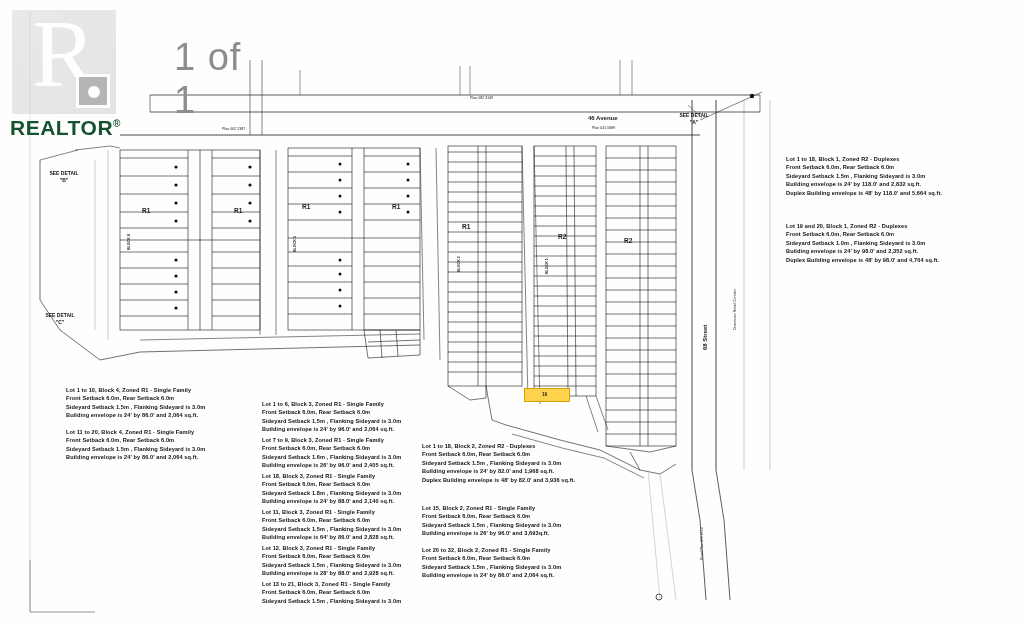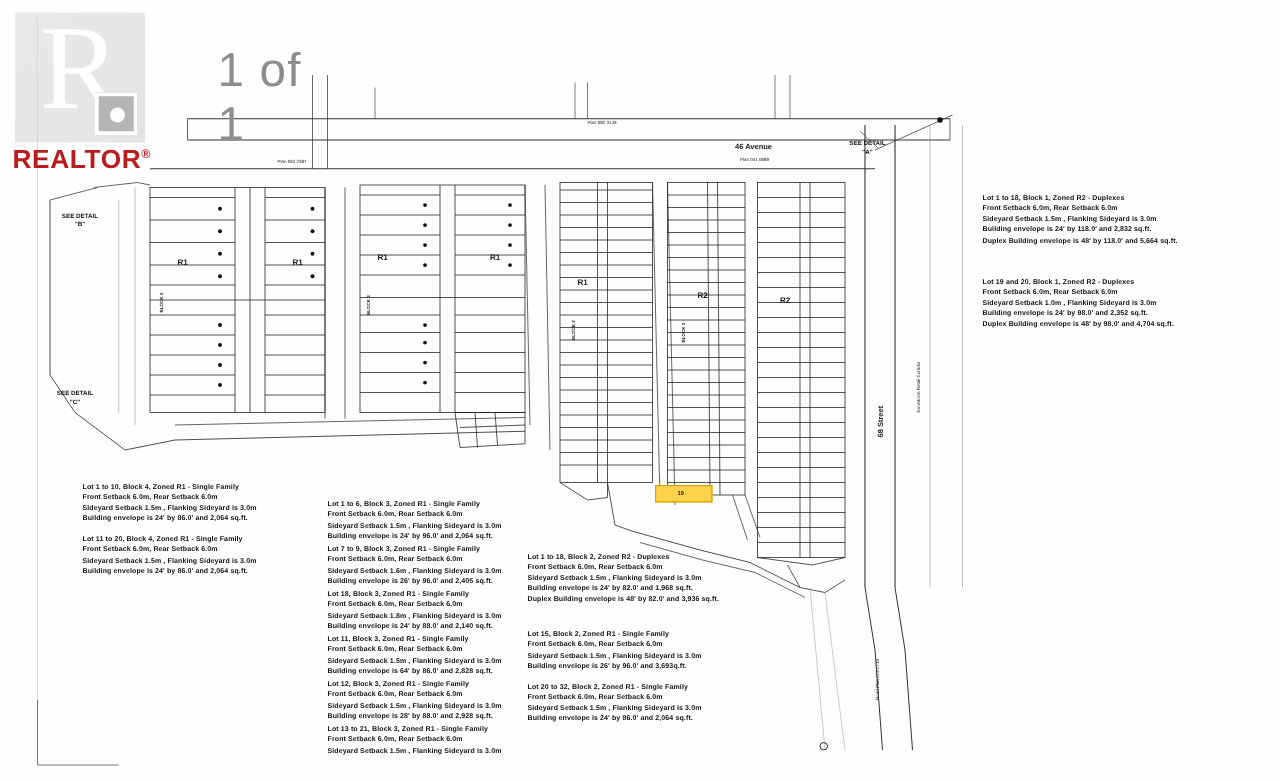--- a/index.html
+++ b/index.html
@@ -72,21 +72,21 @@
     font-weight: normal;
     color: #8d8d8d;
     letter-spacing: 1px;
     margin-left: 48px;
   }
   .wm-word {
     position: absolute;
     left: 4px; top: 110px;
     font-size: 21px;
     font-weight: bold;
-    color: #b91c1c;
+    color: #14532d;
     letter-spacing: .5px;
   }
   .wm-word sup { font-size: 10px; }
 
   
   .note {
     position: absolute;
     font-size: 5.6px;
     line-height: 8.4px;
     color: #111;

